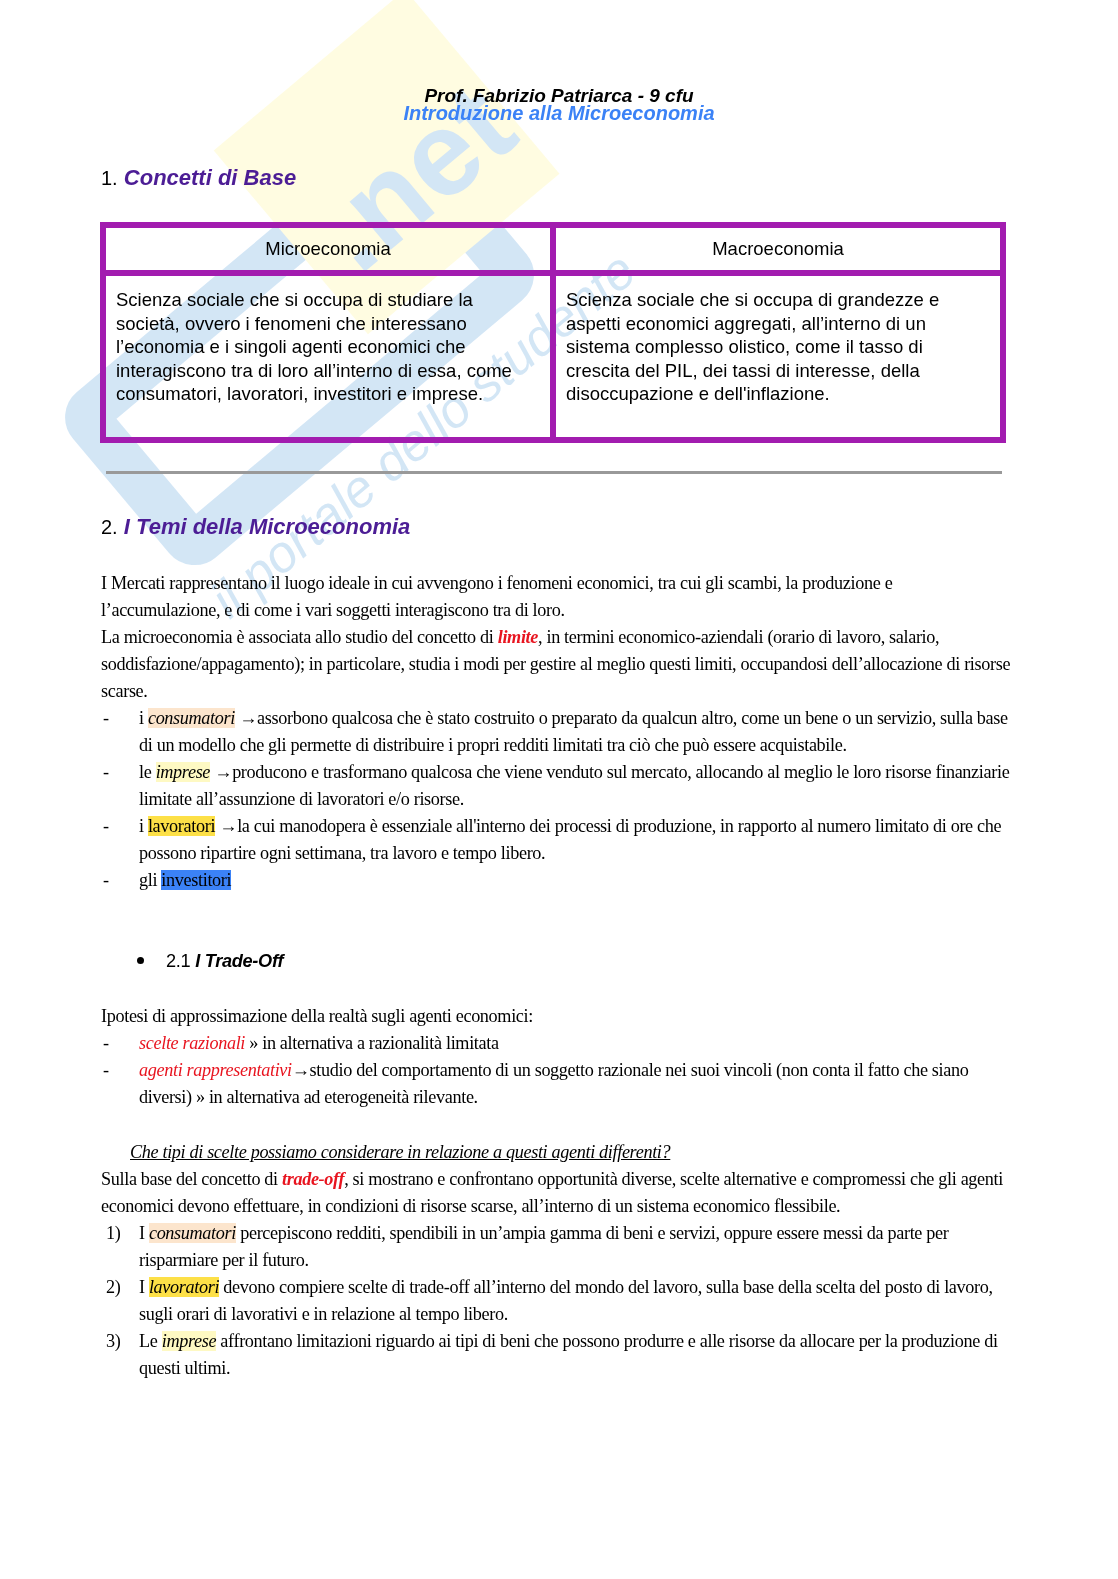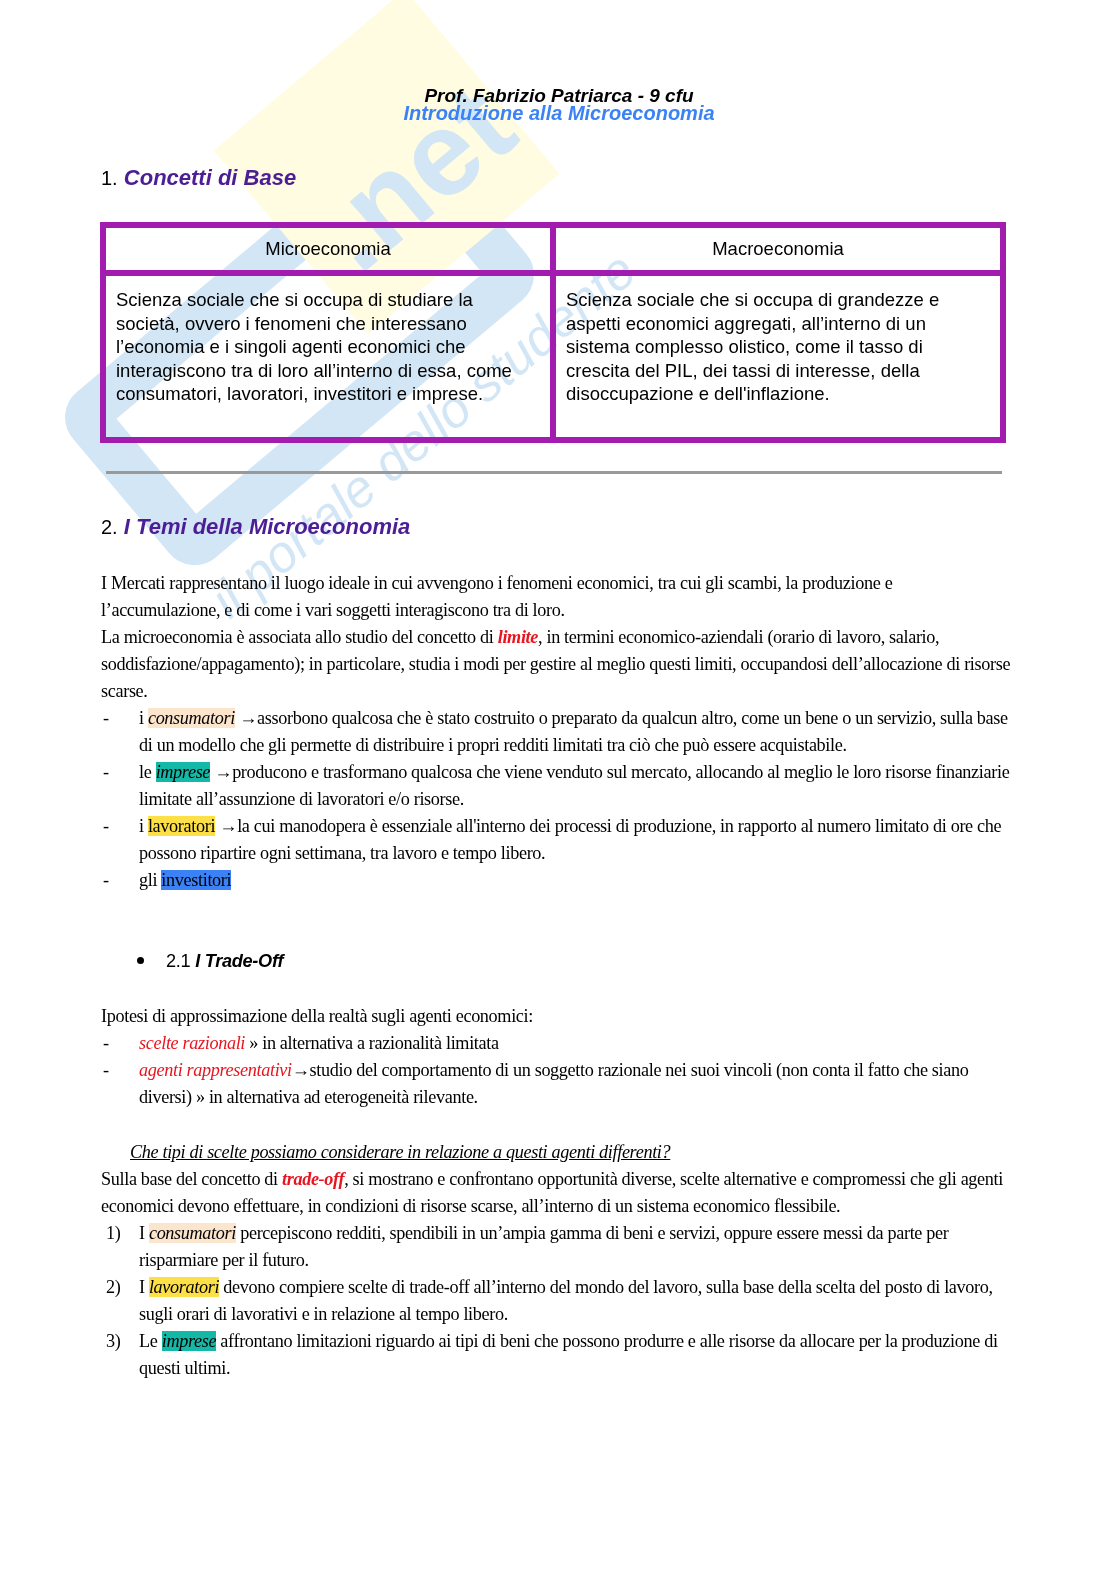--- a/index.html
+++ b/index.html
@@ -32,21 +32,21 @@
   .p { margin:0; }
   .list { margin:0; padding:0; list-style:none; }
   .list li { position:relative; padding-left:38px; }
   .list li .mk { position:absolute; left:2px; top:0; }
   .list.num li .mk { left:5px; }
   .red { color:#e8141f; }
   .redb { color:#e8141f; font-weight:bold; font-style:italic; }
   .it { font-style:italic; }
   .u { text-decoration:underline; font-style:italic;margin-left:29px; }
   .hl-orange { background:#fce5cd; }
-  .hl-green { background:#14b8a6;margin-top:48px; }
+  .hl-green { background:#fef9c3;margin-top:48px; }
   .hl-blue { background:#fde047; }
   .hl-pink { background:#3b82f6; }
   .bullet-sub { position:absolute; left:137px; top:951px; font-size:18.2px;
                 font-family:"Liberation Sans", sans-serif; letter-spacing:-0.3px; }
   .bullet-sub .dot { display:inline-block; width:7px; height:7px; border-radius:50%; background:#000;
                      margin-right:22px; vertical-align:middle; position:relative; top:-2px; }
   .bullet-sub b { font-style:italic; }
 </style>
 </head>
 <body>

